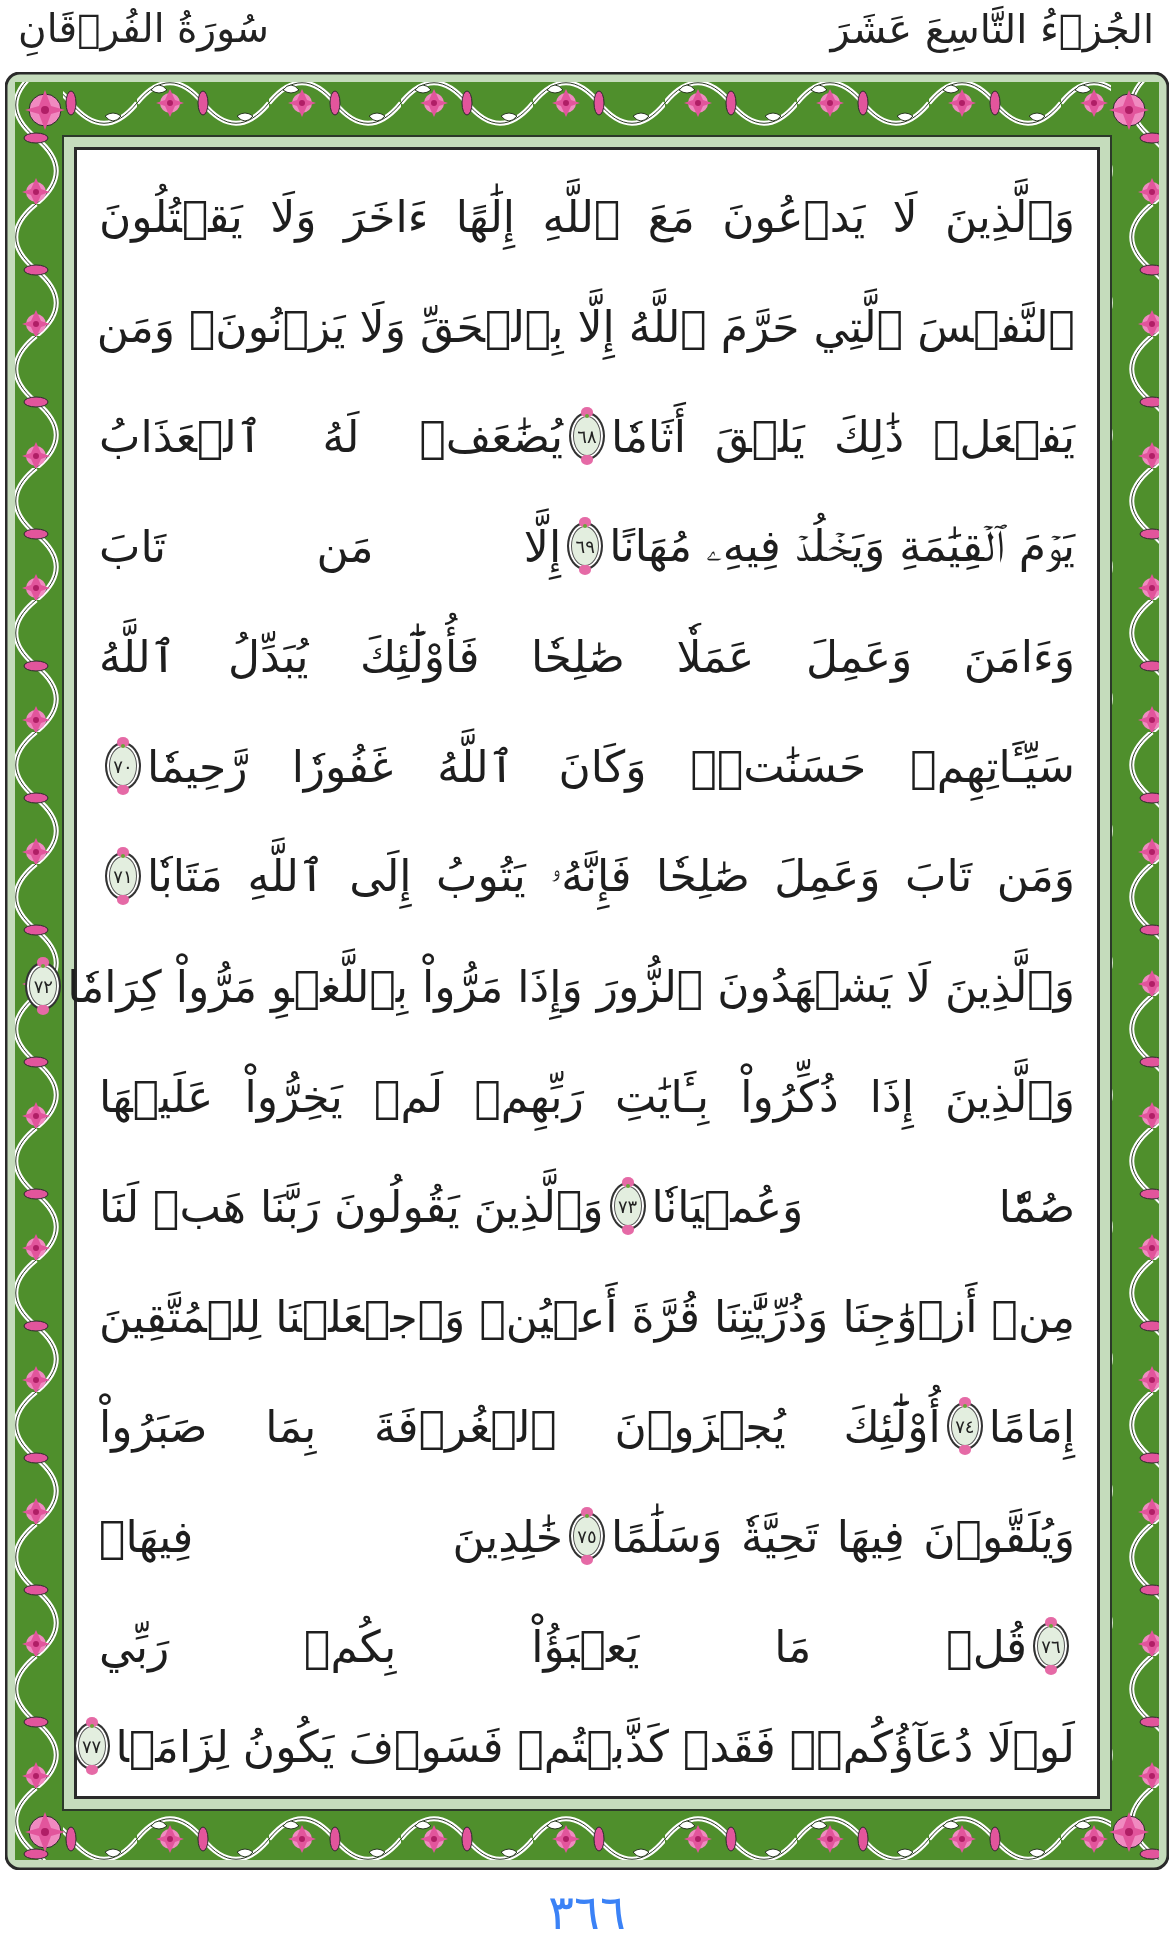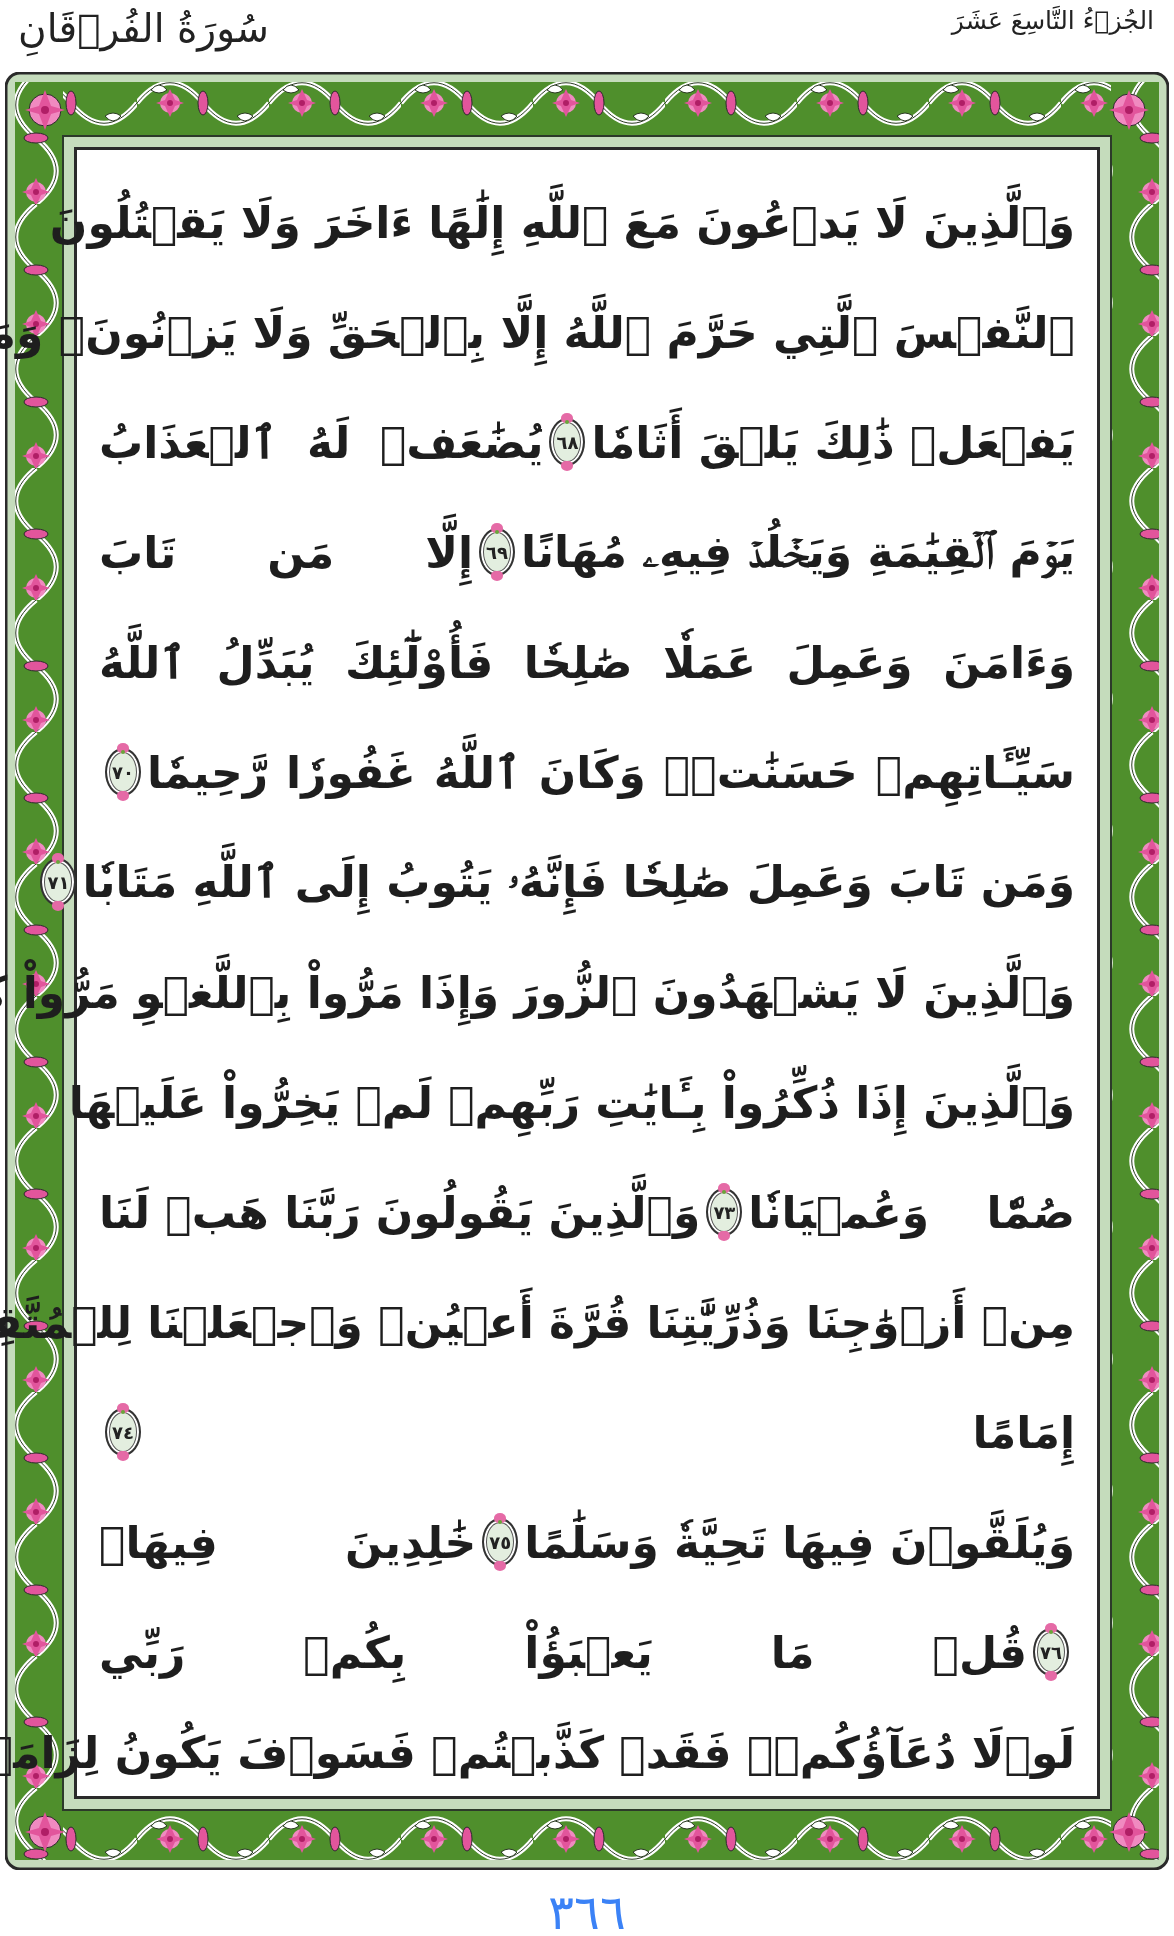--- a/index.html
+++ b/index.html
@@ -1,29 +1,29 @@
 <!DOCTYPE html>
 <html><head>
 <meta charset="utf-8">
 <style>
   html, body { margin:0; padding:0; background:#ffffff; }
   body { width:1174px; height:1936px; position:relative; overflow:hidden; font-family:"DejaVu Serif", serif; }
   .header { position:absolute; top:0; left:0; width:1174px; height:64px; }
-  .hdr-juz { position:absolute; top:6px; right:20px; font-size:25px; color:#222; direction:rtl; font-family:"DejaVu Sans", sans-serif; }
+  .hdr-juz { position:absolute; top:6px; right:20px; font-size:40px; color:#222; direction:rtl; font-family:"DejaVu Sans", sans-serif; }
   .hdr-surah { position:absolute; top:6px; left:18px; font-size:39px; color:#222; direction:rtl; font-family:"DejaVu Sans", sans-serif; }
 
   .frame-outer { position:absolute; left:5px; top:72px; width:1164px; height:1798px; }
   .frame-outer svg { position:absolute; left:0; top:0; }
 
   .inner-band { position:absolute; left:62px; top:135px; width:1050px; height:1676px;
                 background:#c5dcbc; border:2px solid #2c3a2a; box-sizing:border-box; }
   .inner-page { position:absolute; left:74px; top:147px; width:1026px; height:1652px;
                 background:#ffffff; border:3px solid #2a2a2a; box-sizing:border-box; }
 
-  .lines { position:absolute; left:0; top:6px; width:100%; height:100%;font-weight:bold; }
+  .lines { position:absolute; left:0; top:0; width:100%; height:100%; }
   .line { position:absolute; left:22px; right:22px; height:100px; direction:rtl;
           font-family:"DejaVu Sans", sans-serif; font-size:44px; color:#1e1e1e;
           display:flex; align-items:center; justify-content:space-between; white-space:nowrap; }
   .line .txt { flex:1; text-align:justify; text-align-last:justify; }
   .ayah { display:inline-flex; align-items:center; width:36px; height:58px;
           margin:0 6px; position:relative; vertical-align:middle; flex:none; }
   .ayah .ring { width:34px; height:44px; border-radius:50%; background:#e3eedf; border:2px solid #333;
           display:flex; align-items:center; justify-content:center; font-size:18px; color:#222;
           box-shadow: inset 0 0 0 2px #fff, inset 0 0 0 3px #555; font-family:"DejaVu Sans", sans-serif; }
   .ayah .bud-top, .ayah .bud-bot { position:absolute; left:50%; width:12px; height:10px; margin-left:-6px;
@@ -186,20 +186,21 @@
       <span class="txt">مِنۡ أَزۡوَٰجِنَا وَذُرِّيَّٰتِنَا قُرَّةَ أَعۡيُنٖ وَٱجۡعَلۡنَا لِلۡمُتَّقِينَ</span>
     </div>
 
     <div class="line" style="top:1226px">
       <span class="txt" style="flex:none">إِمَامًا</span>
       <span class="ayah">
         <span class="bud-top"></span>
         <span class="ring">٧٤</span>
         <span class="bud-bot"></span>
       </span>
+      <span class="txt">أُوْلَٰٓئِكَ يُجۡزَوۡنَ ٱلۡغُرۡفَةَ بِمَا صَبَرُواْ</span>
     </div>
 
     <div class="line" style="top:1336px">
       <span class="txt">وَيُلَقَّوۡنَ فِيهَا تَحِيَّةٗ وَسَلَٰمًا</span>
       <span class="ayah">
         <span class="bud-top"></span>
         <span class="ring">٧٥</span>
         <span class="bud-bot"></span>
       </span>
       <span class="txt">خَٰلِدِينَ فِيهَاۚ</span>

